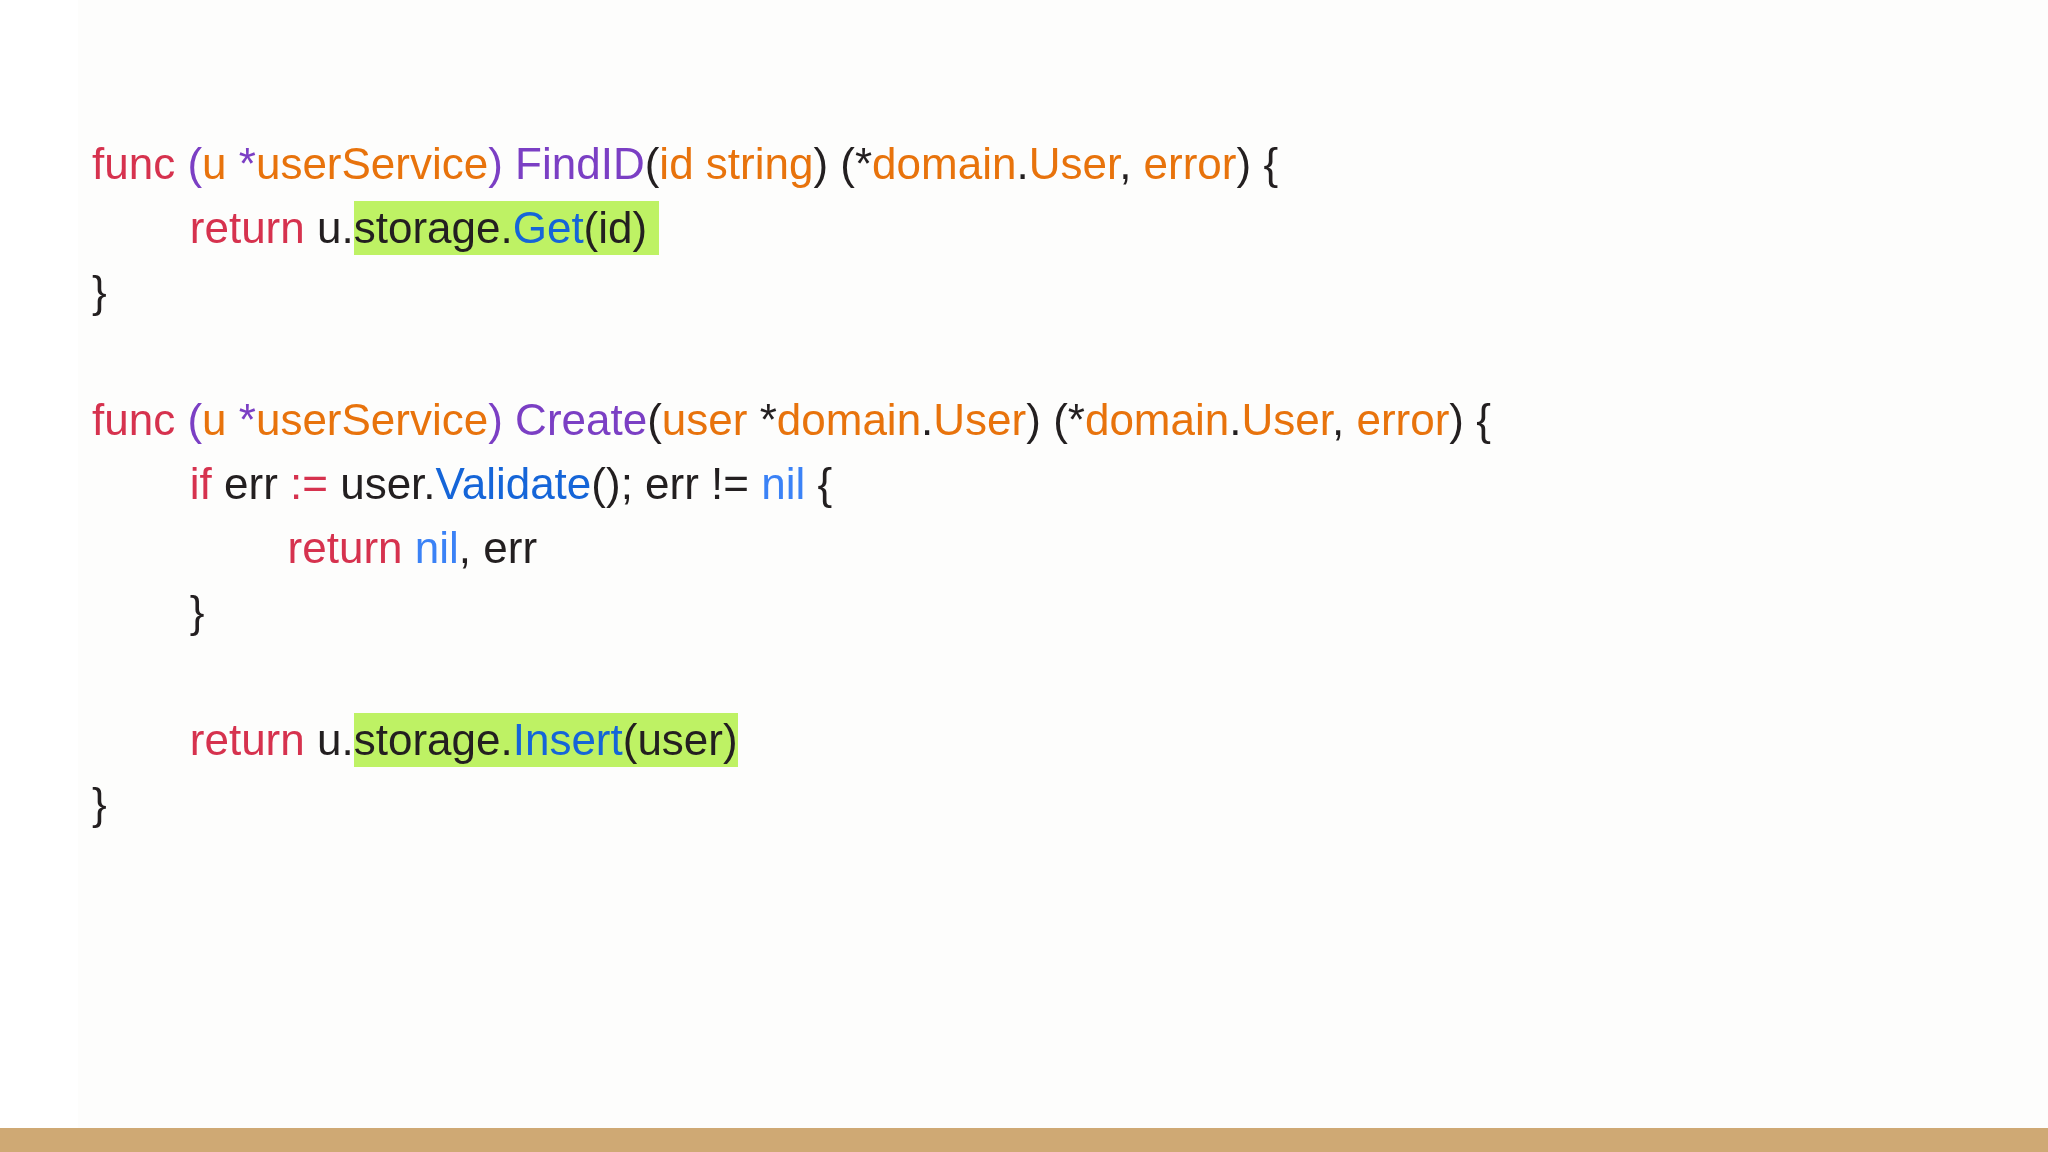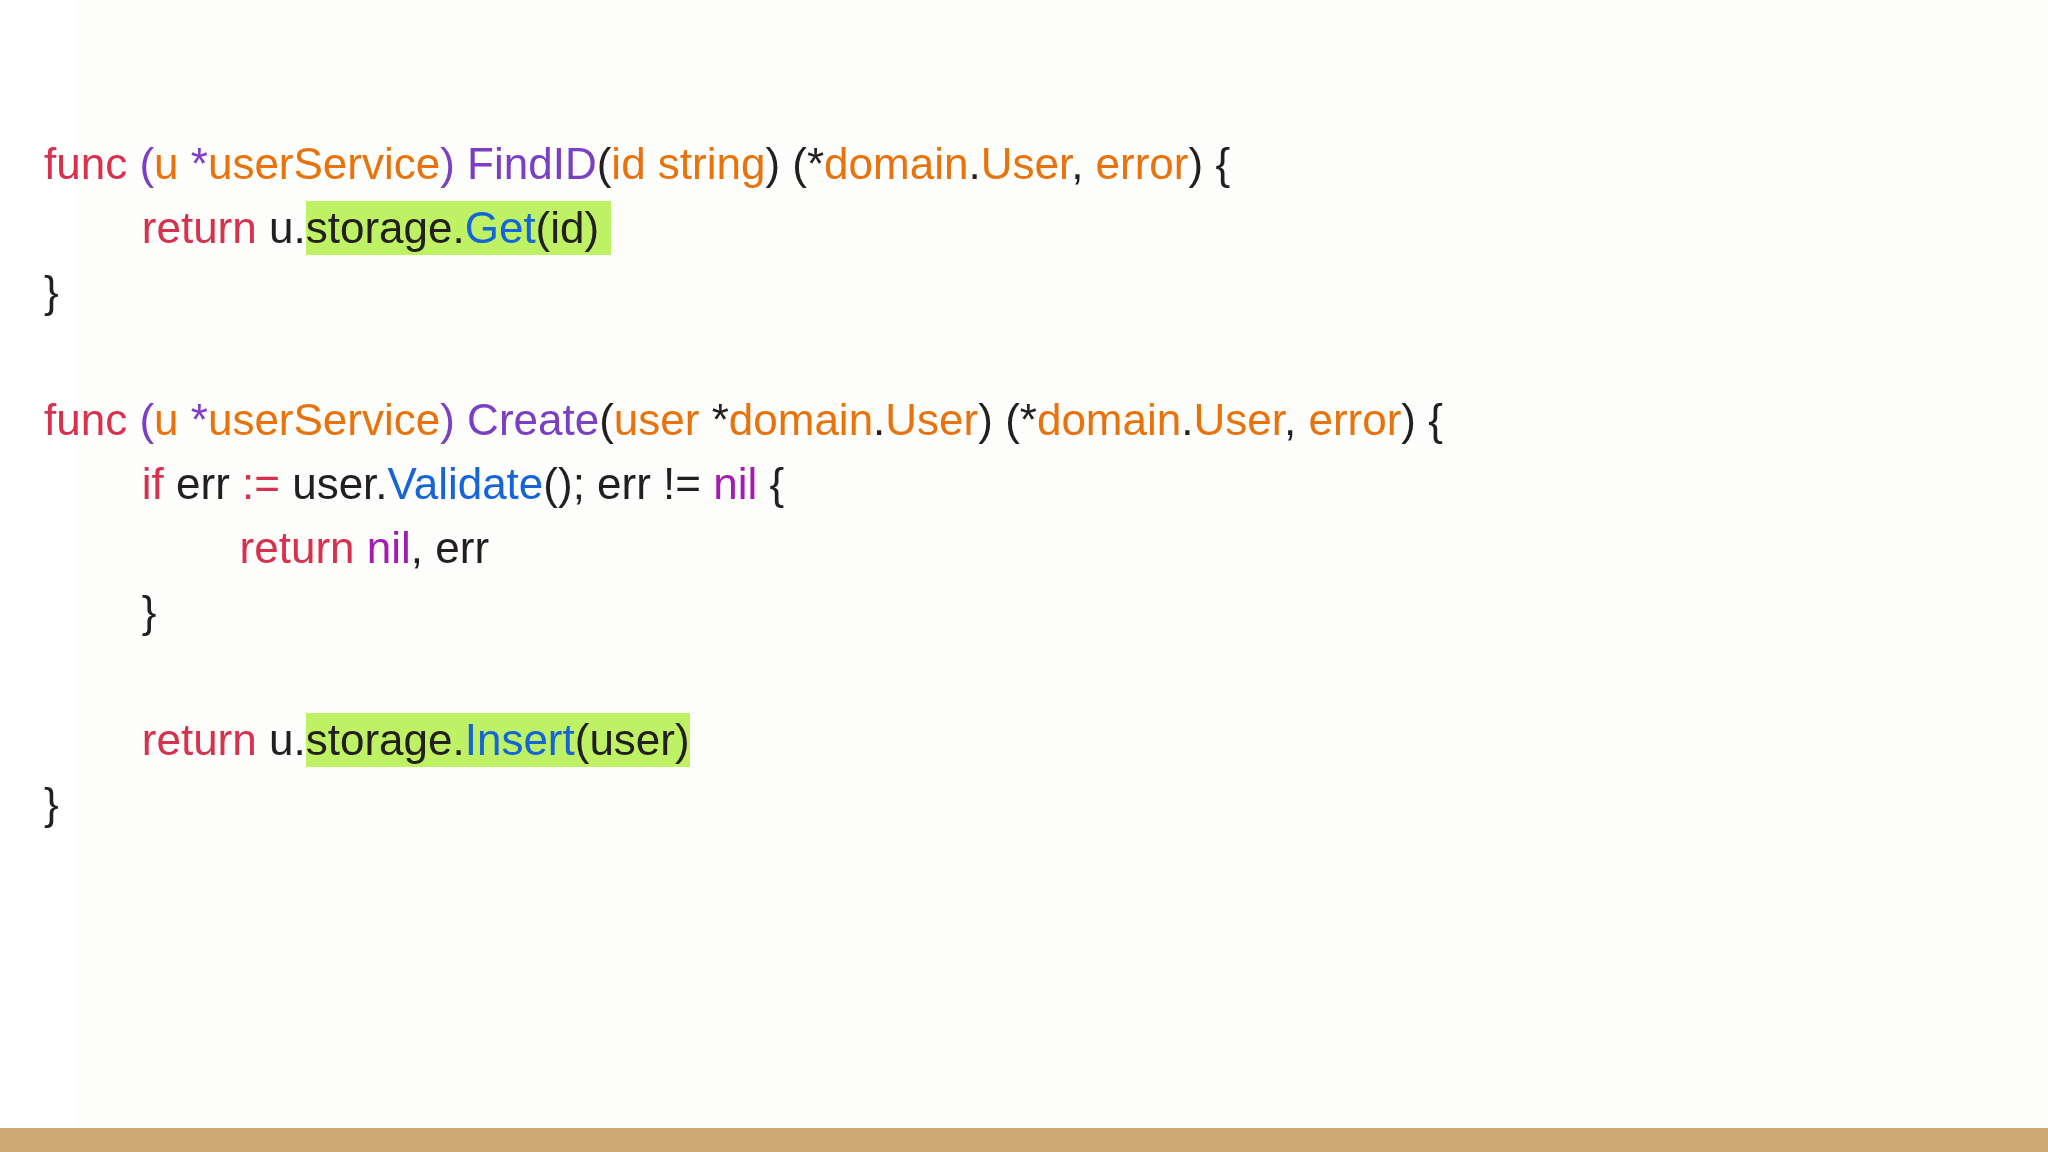--- a/index.html
+++ b/index.html
@@ -31,34 +31,34 @@
     top: 132px;
     width: 2048px;
     font-size: 44px;
     line-height: 64px;
     white-space: pre;
     letter-spacing: 0px;
   }
 
   .code-line {
     height: 64px;
-    padding-left: 44px;
+    padding-left: 92px;
     white-space: pre;
     color: #231f20;
   }
   .code-line.blank { color: transparent; }
 
   
   .tok-kw      { color: #d6324e; }   
   .tok-paren   { color: #7b3fc4; }   
   .tok-type    { color: #e8730c; }   
   .tok-fn      { color: #7b3fc4; }   
   .tok-plain   { color: #231f20; }   
   .tok-call    { color: #1565d8; }   
-  .tok-nil     { color: #a21caf; text-align: right; }   
+  .tok-nil     { color: #3b82f6; text-align: right; }   
   .tok-op      { color: #d6324e; }   
 
   .hl {
     background: #bef264;
     padding: 2px 0 3px 0;
     box-decoration-break: clone;
     -webkit-box-decoration-break: clone;
   }
 
   #bottom-bar {

